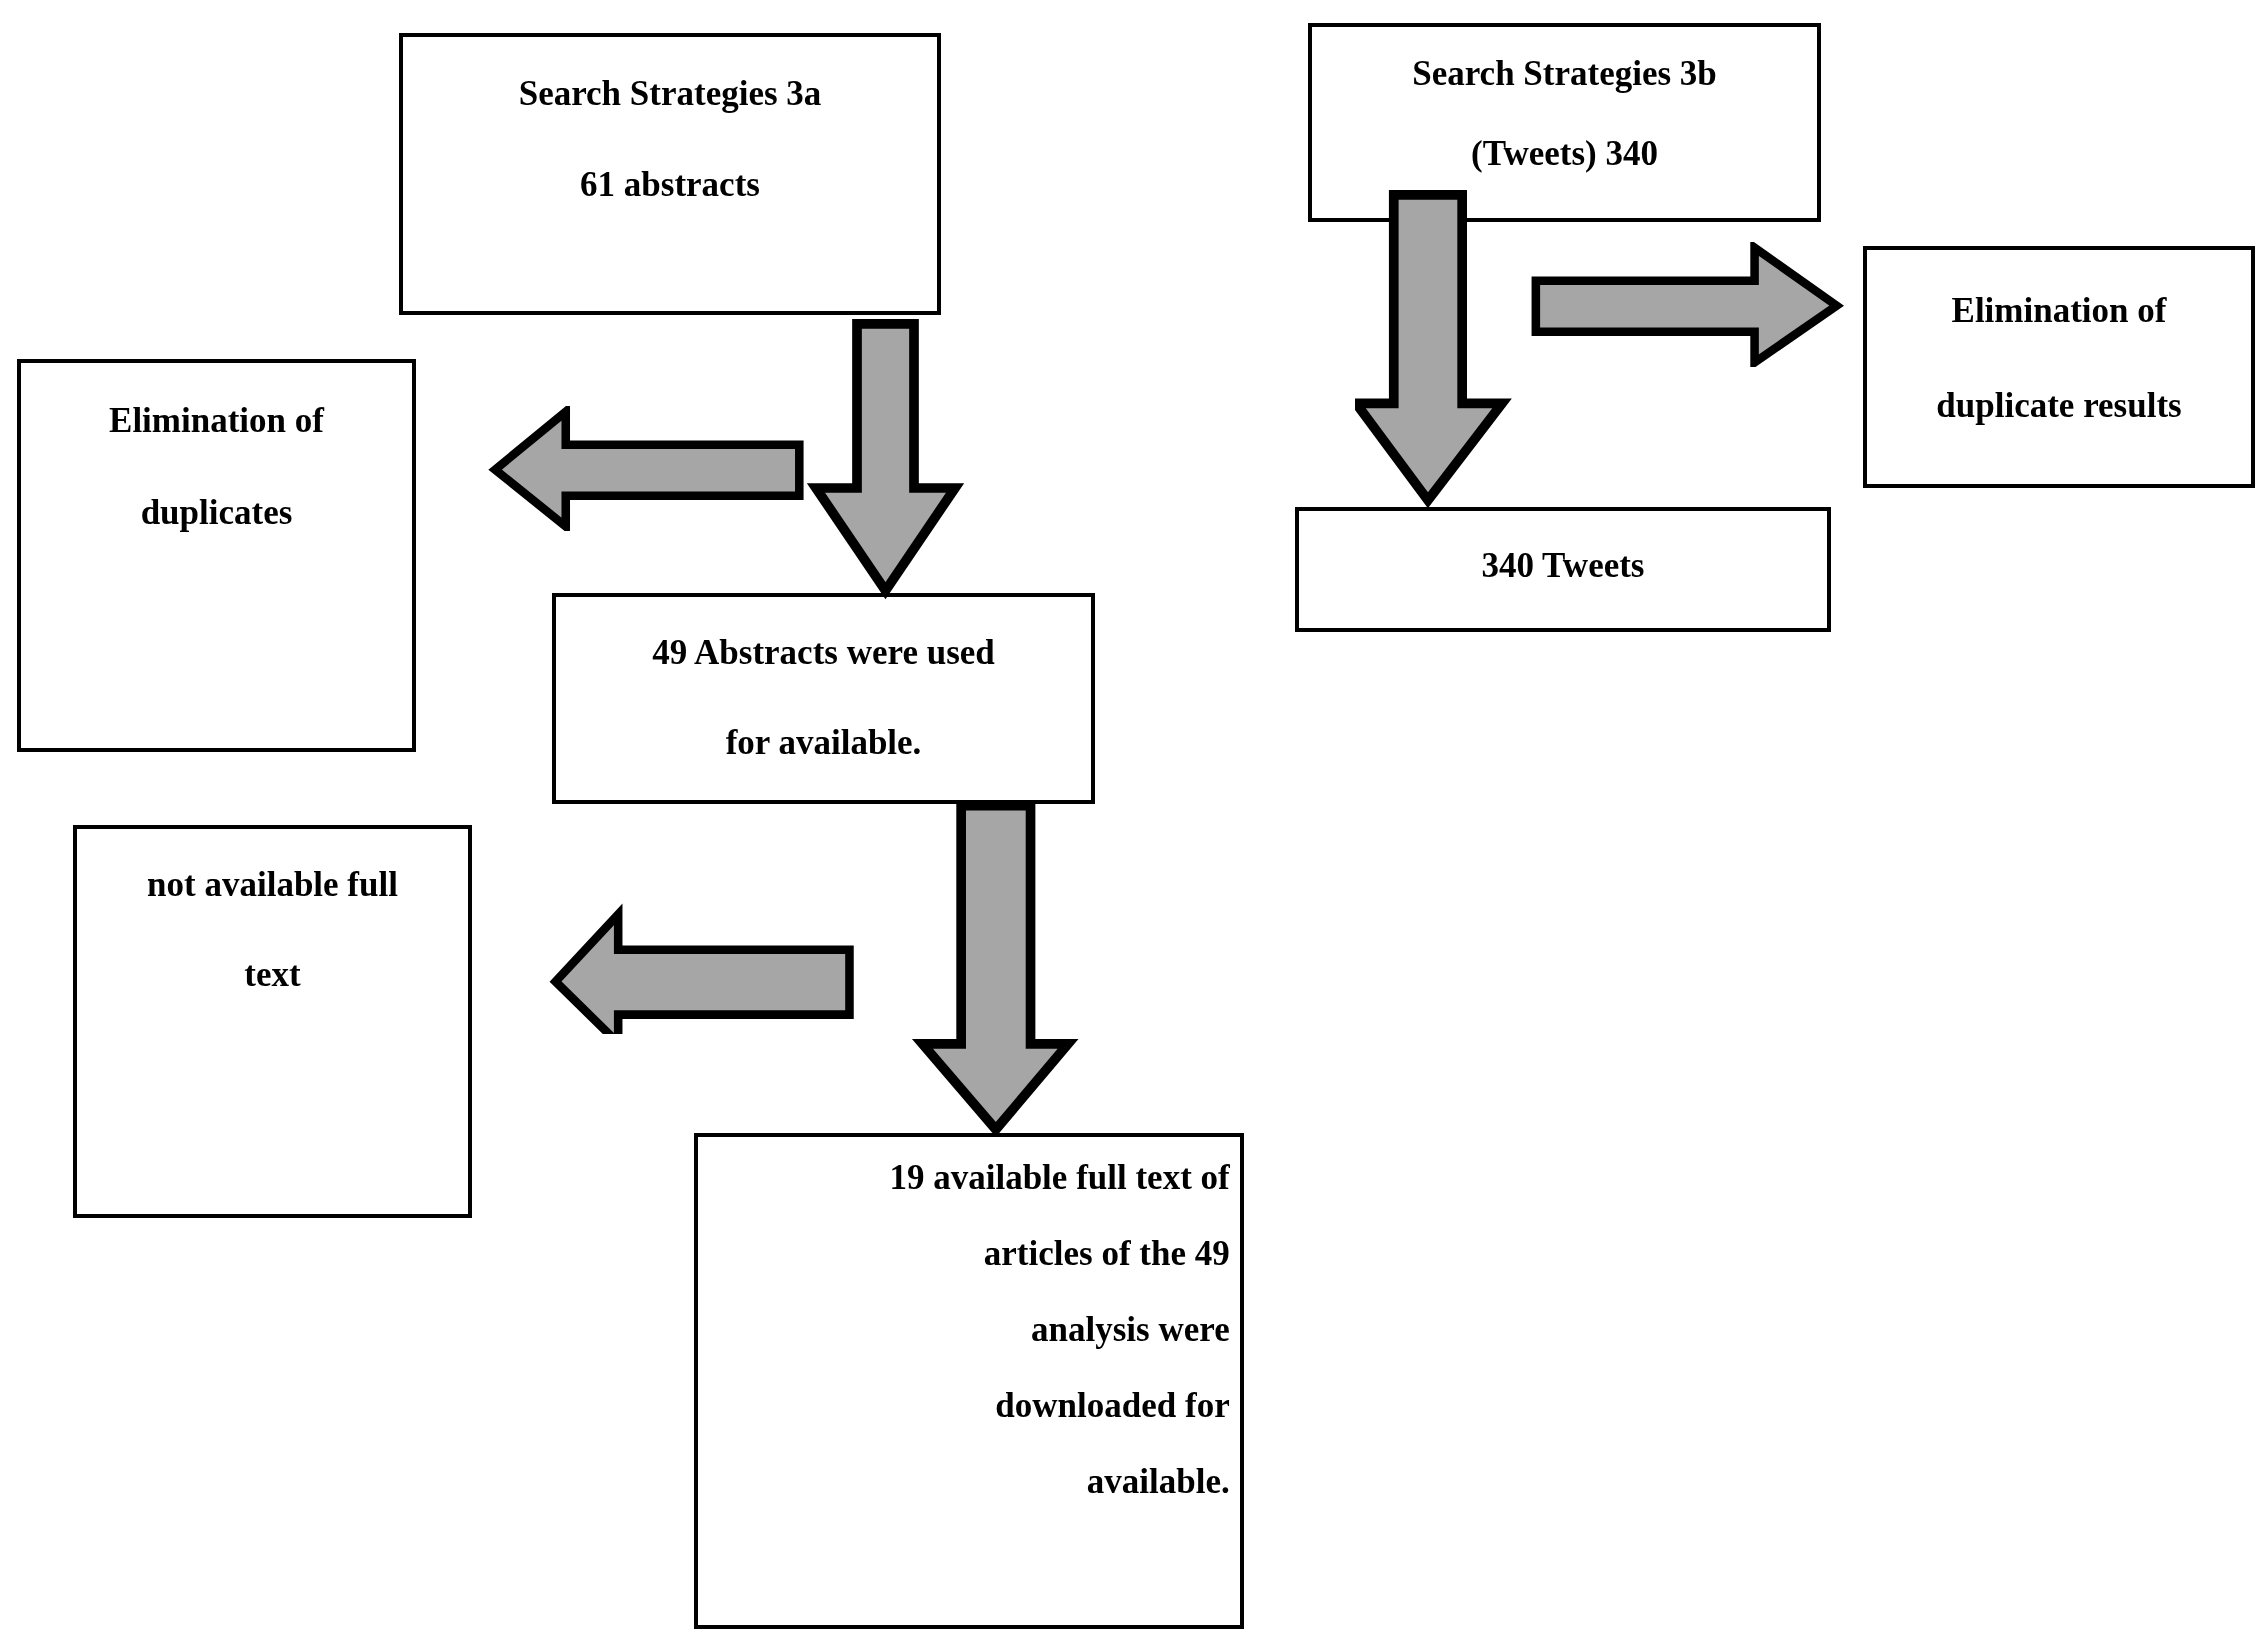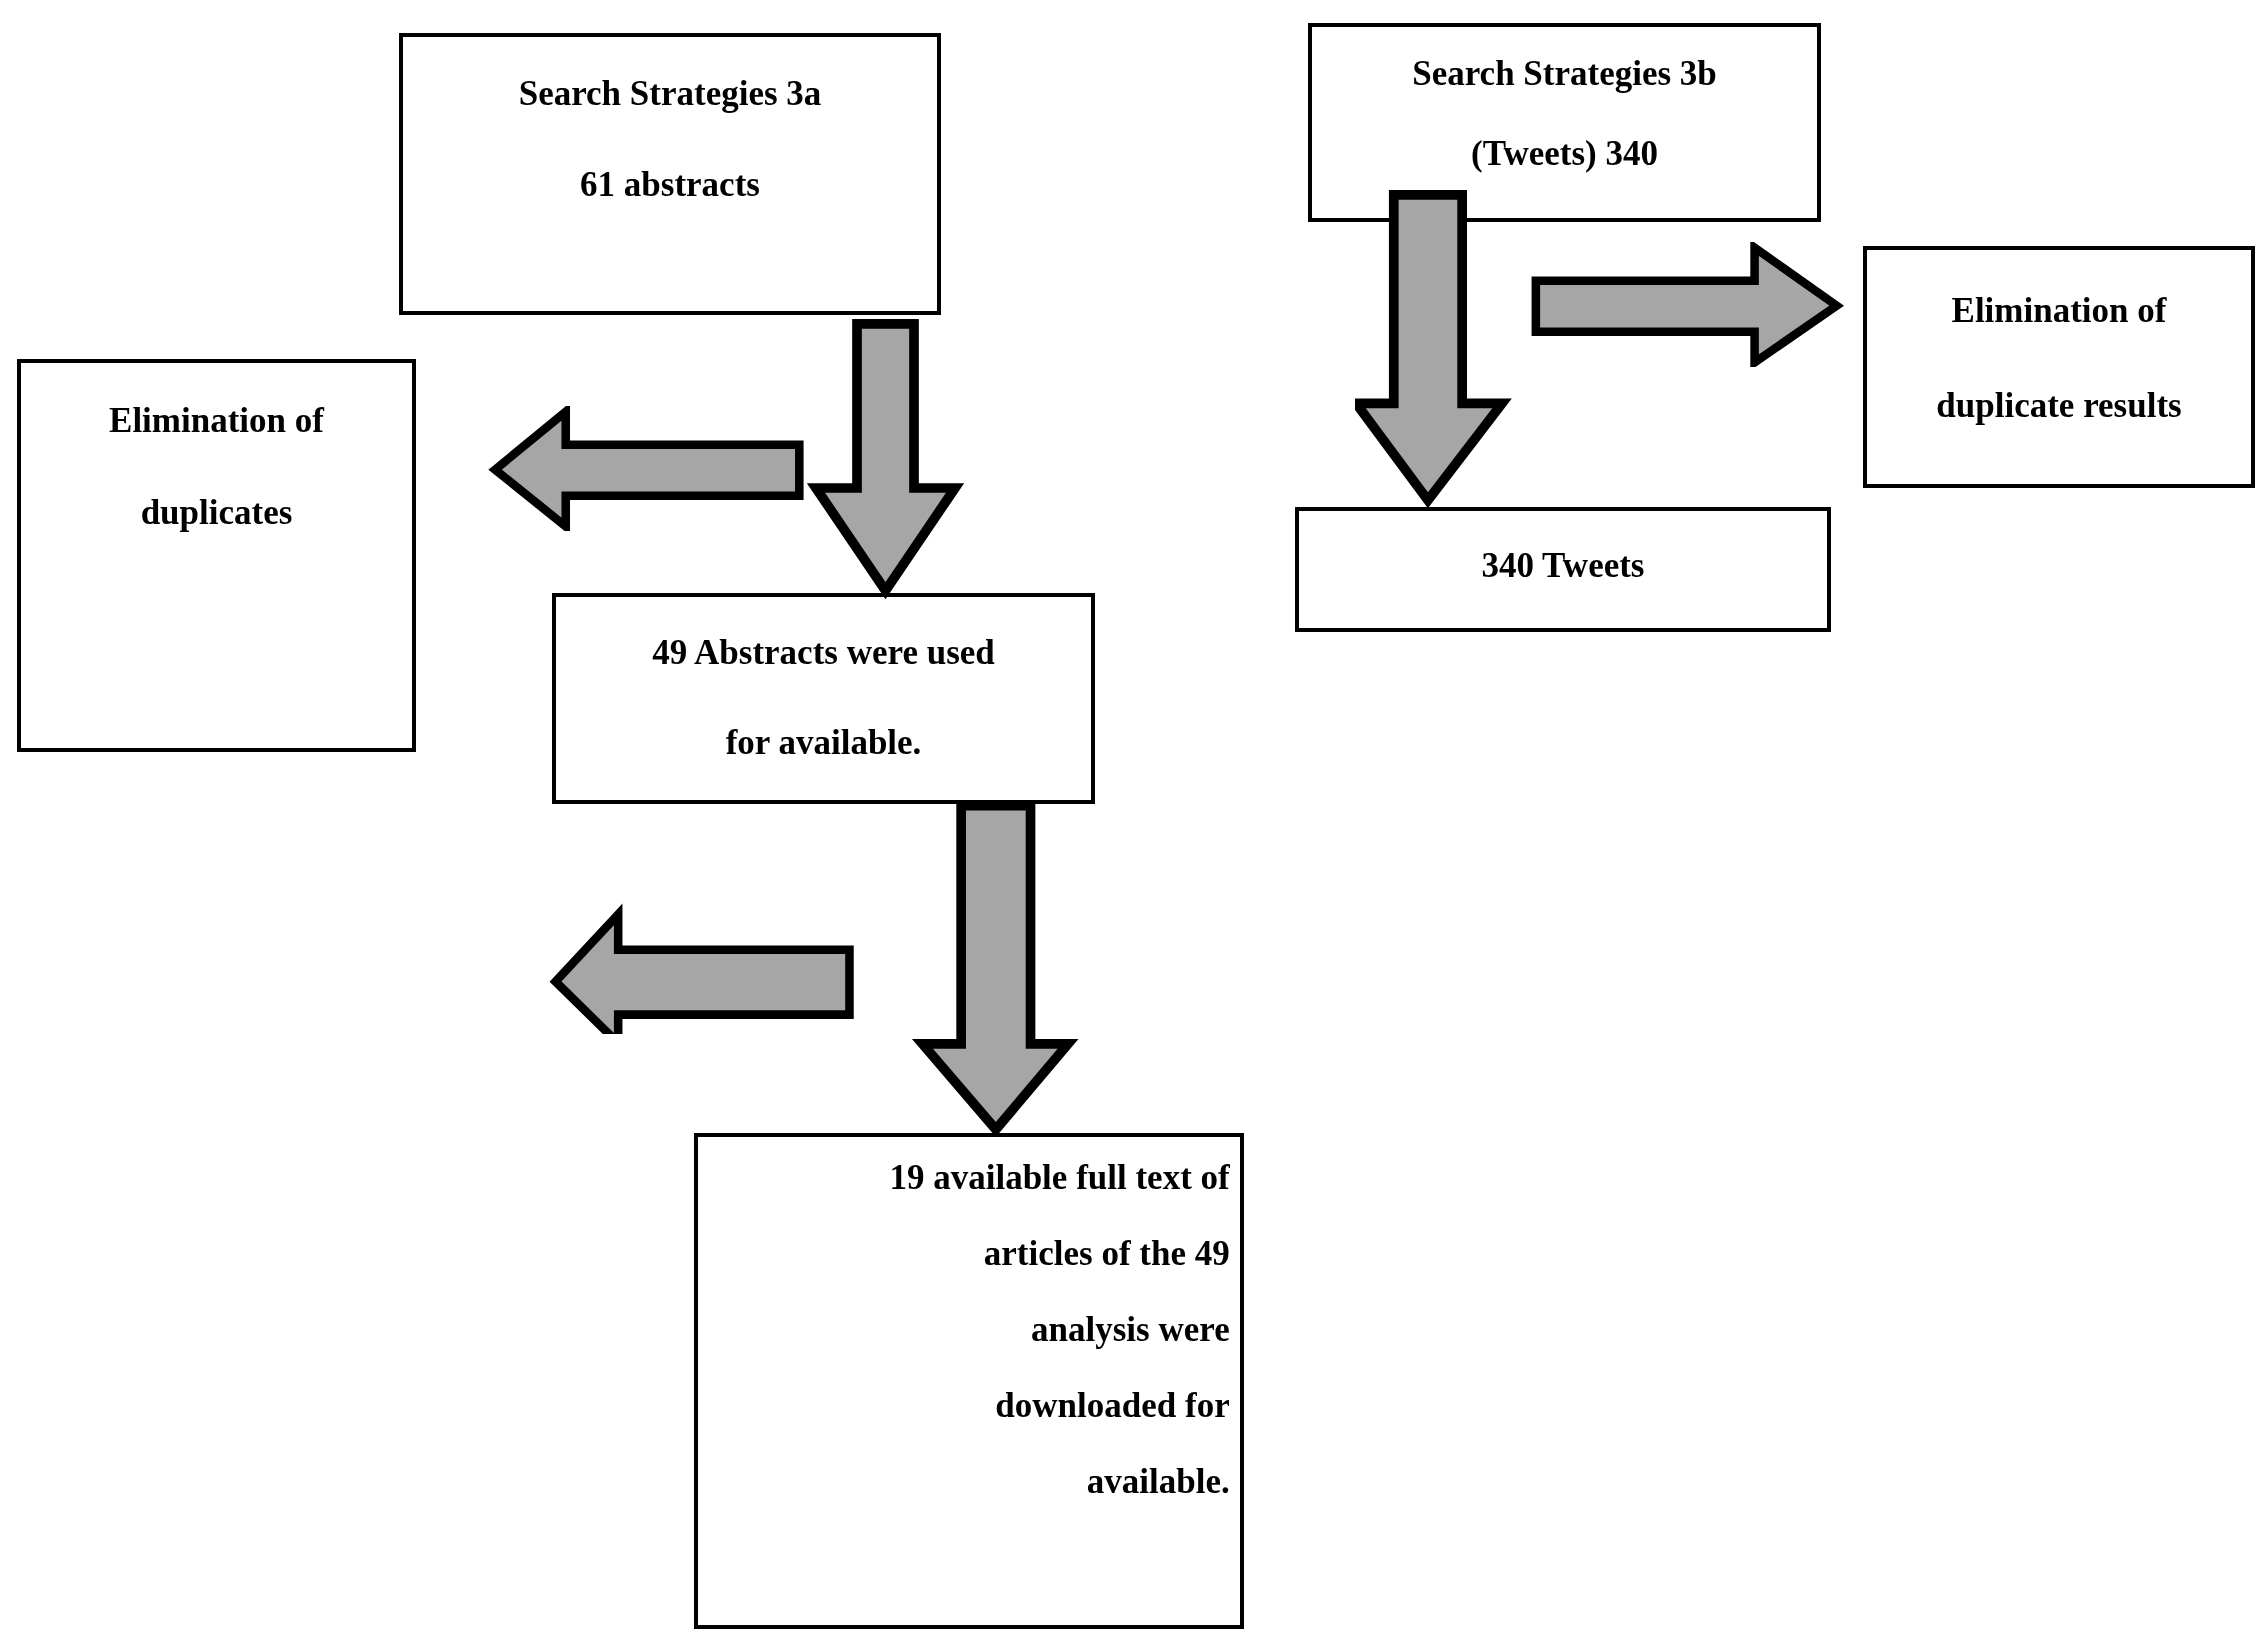--- a/index.html
+++ b/index.html
@@ -105,20 +105,24 @@
 
   <div class="node" id="node-340-tweets">
     <span class="node-text">340 Tweets</span>
   </div>
 
   <div class="node" id="node-49-abstracts">
     <span class="node-text">49 Abstracts were used</span>
     <span class="node-text">for available.</span>
   </div>
 
+  <div class="node" id="node-not-available">
+    <span class="node-text">not available full</span>
+    <span class="node-text">text</span>
+  </div>
 
   <div class="node" id="node-19-fulltext">
     <span class="node-text">19 available full text of</span>
     <span class="node-text">articles of the 49</span>
     <span class="node-text">analysis were</span>
     <span class="node-text">downloaded for</span>
     <span class="node-text">available.</span>
   </div>
 
   <div class="arrow" id="arrow-3a-to-49">

